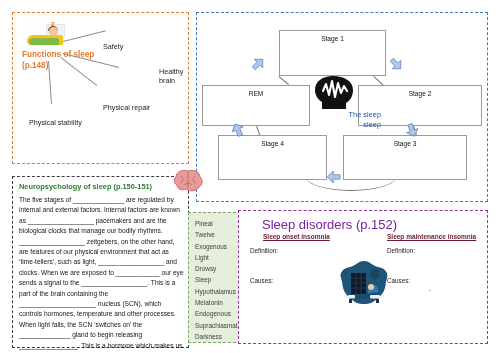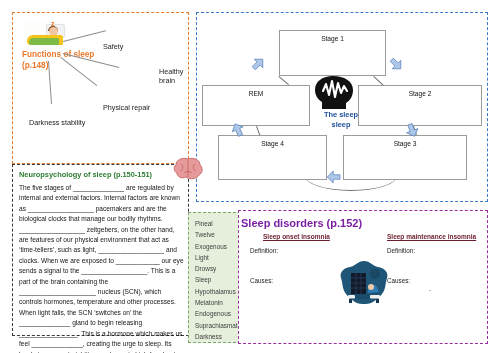--- a/index.html
+++ b/index.html
@@ -53,43 +53,43 @@
 
   .connector{position:absolute;background:#6f6f6f;height:1px;transform-origin:0 0;}
 
   .curve{position:absolute;left:108px;top:163px;width:92px;height:14px;
          border-bottom:1px solid #6f6f6f;border-radius:0 0 50% 50%/0 0 100% 100%;}
 
   .arrow{position:absolute;width:18px;height:18px;}
   .arrow svg{display:block;width:100%;height:100%;}
 
   #head-icon{position:absolute;left:116px;top:62px;width:46px;height:34px;}
-  #cycle-label{position:absolute;left:116px;top:97px;width:56px;text-align:center;
-       font-size:7.4px;font-weight:bold;color:#1F4E9C;line-height:9.5px;}
-
-  
-  #p-neuro{left:12px;top:164px;width:177px;height:172px;
+  #cycle-label{position:absolute;left:128px;top:97px;width:56px;text-align:right;
+       font-size:7.4px;font-weight:normal;color:#1F4E9C;line-height:9.5px;}
+
+  
+  #p-neuro{left:12px;top:176px;width:177px;height:172px;
            border:1.3px dashed #3a3a3a;}
   #neuro-title{position:absolute;left:6px;top:5px;font-size:7.4px;font-weight:bold;
        color:#2E7D32;}
   #brain-icon{position:absolute;left:160px;top:-8px;width:30px;height:24px;}
   #neuro-body{position:absolute;left:6px;top:18px;width:165px;font-size:6.6px;
        line-height:10.4px;color:#161616;text-align:left;}
 
   
   #p-wordbank{left:188px;top:212px;width:68px;height:131px;
               border:1.2px dashed #79a86a;background:#E6EFDC;}
   #wordbank-list{position:absolute;left:6px;top:5px;right:4px;
        font-size:6.4px;line-height:11.3px;color:#3d3d3d;}
   #wordbank-list div{white-space:nowrap;}
 
   
   #p-disorders{left:238px;top:210px;width:250px;height:134px;
                border:1.3px dashed #9B2FA0;}
-  #dis-title{position:absolute;left:2px;top:6px;font-size:11px;font-weight:bold;
+  #dis-title{position:absolute;left:23px;top:6px;font-size:13px;font-weight:normal;
        color:#7B1FA2;}
   .dis-head{position:absolute;top:22px;font-size:6.5px;font-weight:bold;
        color:#6B1D2B;text-decoration:underline;white-space:nowrap;}
   #dis-head-onset{left:24px;}
   #dis-head-maint{left:148px;}
   .dis-field{position:absolute;font-size:6.3px;color:#222;}
   #dis-def-l{left:11px;top:36px;}
   #dis-def-r{left:148px;top:36px;}
   #dis-cau-l{left:11px;top:66px;}
   #dis-cau-r{left:148px;top:66px;}
@@ -113,21 +113,21 @@
   <div id="functions-title">Functions of sleep (p.148)</div>
 
   <div class="mm-line" style="left:50px;top:28px;width:44px;transform:rotate(-14deg);"></div>
   <div class="mm-line" style="left:50px;top:40px;width:58px;transform:rotate(14deg);"></div>
   <div class="mm-line" style="left:48px;top:44px;width:46px;transform:rotate(38deg);"></div>
   <div class="mm-line" style="left:36px;top:48px;width:43px;transform:rotate(86deg);"></div>
 
   <div class="mm-label" id="lbl-safety">Safety</div>
   <div class="mm-label" id="lbl-healthy">Healthy brain</div>
   <div class="mm-label" id="lbl-physical">Physical repair</div>
-  <div class="mm-label" id="lbl-emotional">Darkness stability</div>
+  <div class="mm-label" id="lbl-emotional">Physical stability</div>
 </div>
 
 <div class="panel" id="p-cycle">
 
 
   <div class="connector" style="left:82px;top:63px;width:13px;transform:rotate(40deg);"></div>
   <div class="connector" style="left:177px;top:63px;width:13px;transform:rotate(43deg);"></div>
   <div class="connector" style="left:60px;top:113px;width:11px;transform:rotate(70deg);"></div>
   <div class="connector" style="left:217px;top:113px;width:11px;transform:rotate(72deg);"></div>
   <div class="curve"></div>

